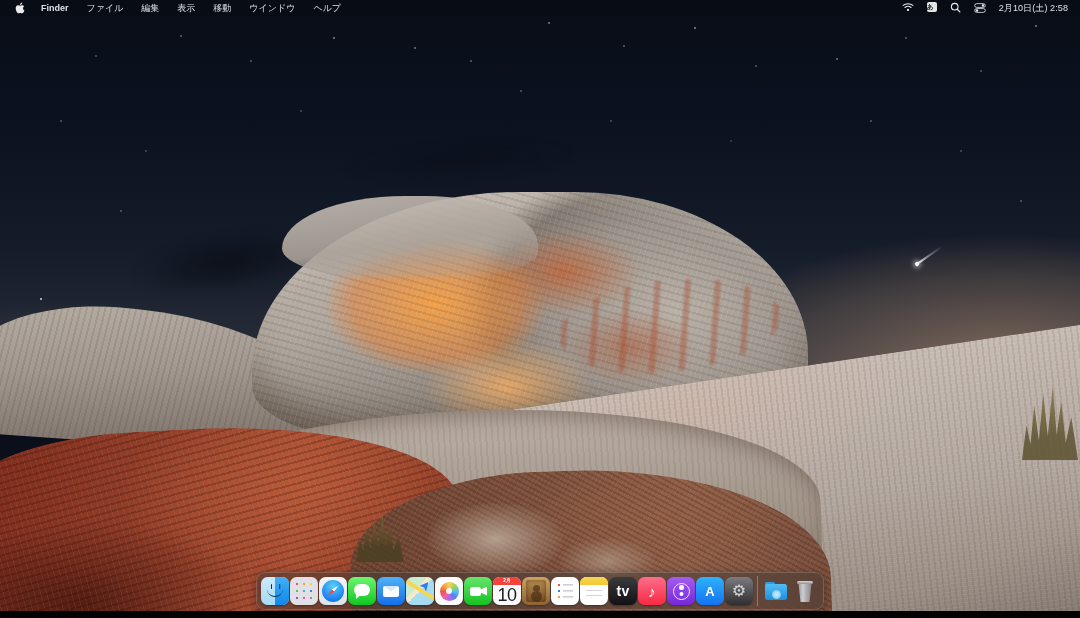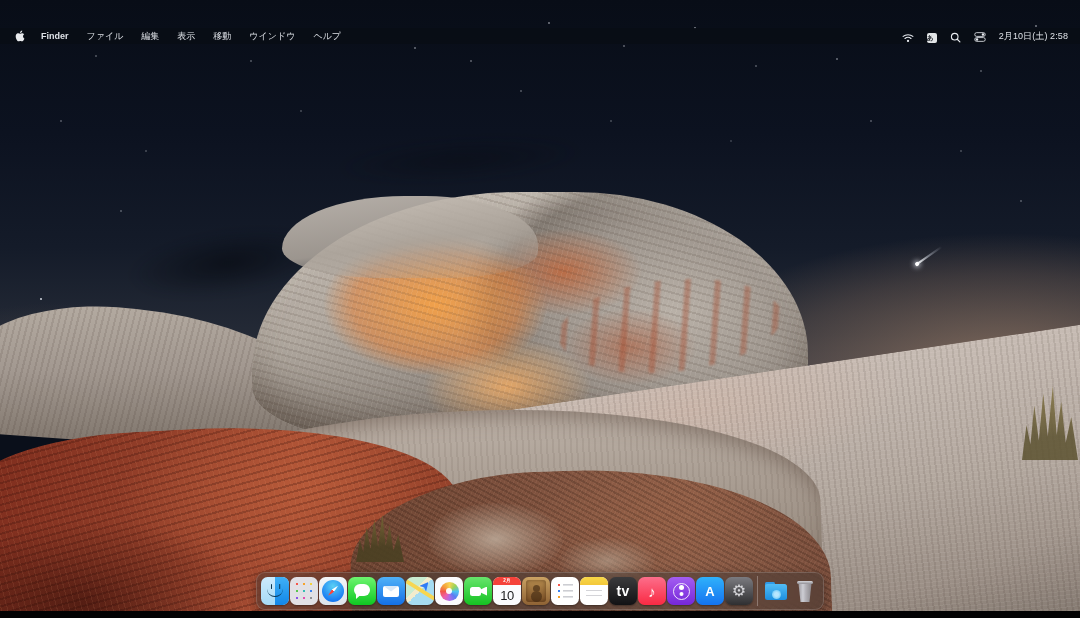--- a/index.html
+++ b/index.html
@@ -97,26 +97,26 @@
   .grass2{left:1022px;top:382px;width:56px;height:78px;opacity:.85;
     background:linear-gradient(180deg,#8a7a46,#5c5230 70%);}
 
   .vignette{position:absolute;inset:0;z-index:12;pointer-events:none;
     background:radial-gradient(120% 105% at 50% 42%,rgba(0,0,0,0) 58%,rgba(0,0,0,.28) 100%);}
   .letterbox{position:absolute;left:0;right:0;bottom:0;height:7px;background:#020203;z-index:30;}
 
   
   .menubar{position:absolute;top:0;left:0;right:0;height:16px;z-index:20;
     background:rgba(9,13,21,.9);display:flex;justify-content:space-between;align-items:center;
-    font-size:9px;color:rgba(240,243,248,.92);margin-top:28px;}
+    font-size:9px;color:rgba(240,243,248,.92);}
   .mb-left{display:flex;align-items:center;padding-left:8px;}
   .mb-item{padding:0 9px;line-height:16px;white-space:nowrap;}
   .mb-apple{padding:0 7px;display:flex;align-items:center;}
   .mb-bold{font-weight:700;}
-  .mb-right{display:flex;align-items:flex-end;gap:13px;padding-right:12px;}
+  .mb-right{display:flex;align-items:flex-start;gap:13px;padding-right:12px;}
   .mb-status{display:flex;align-items:center;}
   .ime-badge{width:10px;height:10px;border-radius:2px;background:rgba(245,247,250,.92);
     color:#14181f;font-size:6.5px;line-height:10px;text-align:center;font-weight:700;}
   .mb-clock{white-space:nowrap;letter-spacing:.1px;}
 
   
   .dock{position:absolute;left:50%;bottom:8px;transform:translateX(-50%);z-index:20;
     display:flex;align-items:center;gap:1px;padding:3px 4px;
     background:rgba(58,52,50,.42);border:1px solid rgba(255,255,255,.16);border-radius:9px;
     box-shadow:0 3px 10px rgba(0,0,0,.35);backdrop-filter:blur(6px);}
@@ -167,21 +167,21 @@
   .ic-photos::after{content:"";position:absolute;left:50%;top:50%;width:6px;height:6px;margin:-3px 0 0 -3px;border-radius:50%;
     background:rgba(255,255,255,.95);}
   .ic-facetime{background:linear-gradient(180deg,#67e56c,#15c222);}
   .ic-facetime::before{content:"";position:absolute;left:5.5px;top:9.5px;width:11px;height:9px;background:#fff;border-radius:2.5px;}
   .ic-facetime::after{content:"";position:absolute;right:5px;top:9.5px;width:7px;height:9px;background:#fff;
     clip-path:polygon(100% 0,100% 100%,0 65%,0 35%);}
   .ic-calendar{background:#fbfbfd;}
   .cal-band{position:absolute;top:0;left:0;right:0;height:8px;background:#f5423a;color:#fff;
     font-size:4.5px;line-height:8px;text-align:center;font-weight:700;letter-spacing:.3px;}
   .cal-day{position:absolute;top:8px;left:0;right:0;bottom:0;display:flex;align-items:center;justify-content:center;
-    font-size:13px;color:#1d1d1f;font-weight:300;letter-spacing:-.5px;}
+    font-size:18px;color:#1d1d1f;font-weight:300;letter-spacing:-.5px;}
   .ic-contacts{background:linear-gradient(180deg,#caa263,#8e6234);}
   .ic-contacts::before{content:"";position:absolute;left:4px;right:4px;top:3px;bottom:3px;border-radius:3px;
     background:linear-gradient(180deg,#b68b4e,#7c5128);box-shadow:inset 0 0 4px rgba(60,35,12,.6);}
   .ic-contacts::after{content:"";position:absolute;left:50%;top:7.5px;width:7px;height:7px;margin-left:-3.5px;border-radius:50%;
     background:rgba(62,38,16,.6);box-shadow:0 8px 0 2px rgba(62,38,16,.6);}
   .ic-reminders{background:#fff;}
   .ic-reminders::before{content:"";position:absolute;inset:0;background-repeat:no-repeat;background-image:
     radial-gradient(2px 2px at 8px 8px,#f5564a 70%,rgba(0,0,0,0) 71%),
     radial-gradient(2px 2px at 8px 14px,#3b82f0 70%,rgba(0,0,0,0) 71%),
     radial-gradient(2px 2px at 8px 20px,#f7a32b 70%,rgba(0,0,0,0) 71%),

